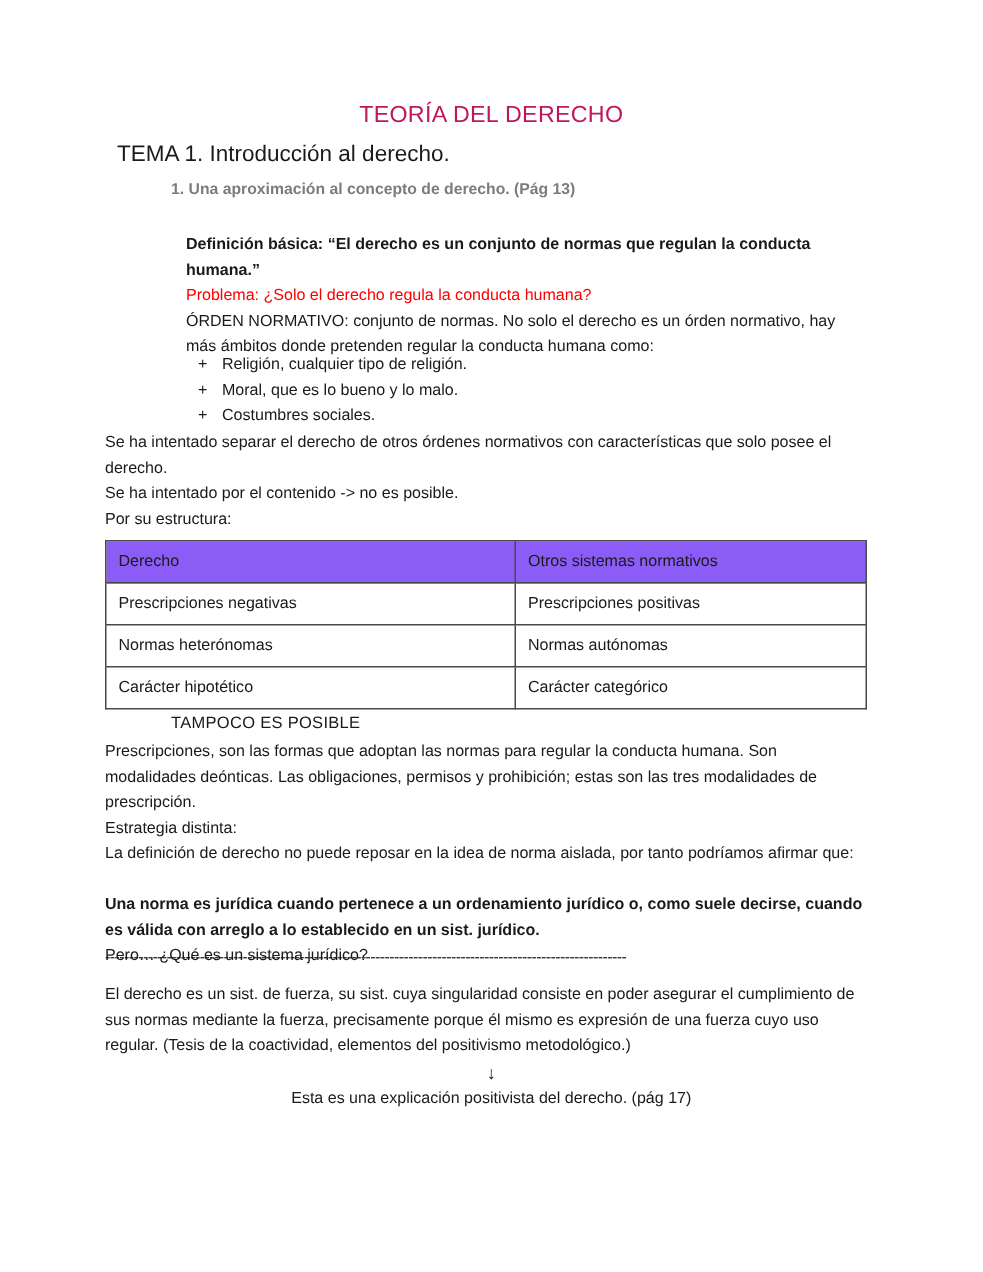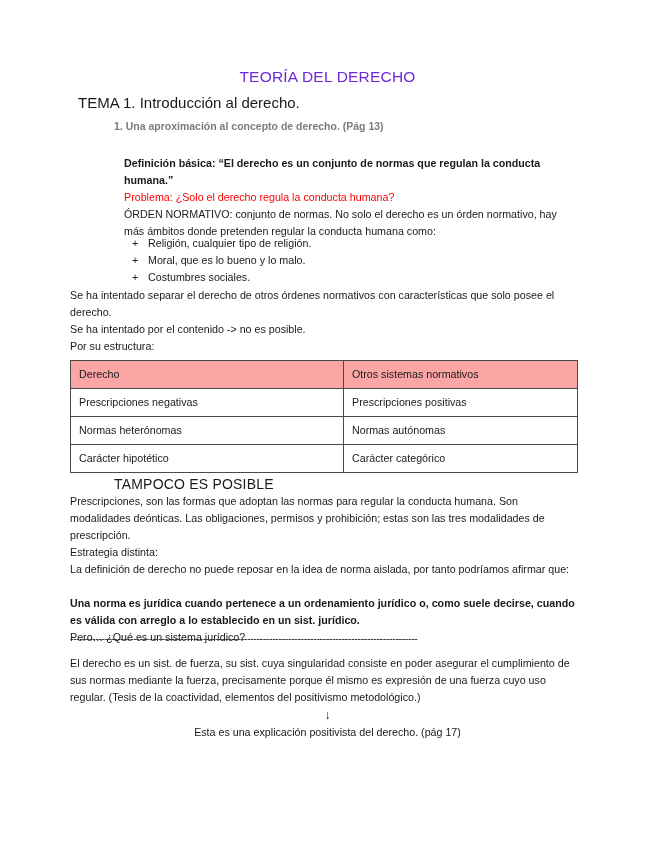--- a/index.html
+++ b/index.html
@@ -24,21 +24,21 @@
   }
 
   .doc-title {
     position: absolute;
     left: 0;
     top: 68px;
     width: 655px;
     text-align: center;
     font-size: 15.5px;
     letter-spacing: 0.2px;
-    color: #6d28d9;
+    color: #be185d;
   }
 
   .tema-heading {
     position: absolute;
     left: 78px;
     top: 94px;
     font-size: 15px;
     color: #1a1a1a;
   }
 
@@ -99,28 +99,28 @@
   }
   table.compare td {
     border: 1px solid #4a4a4a;
     padding: 6px 8px 7px 8px;
     height: 14px;
     vertical-align: middle;
     color: #1a1a1a;
   }
   table.compare td.col-left { width: 256px; }
   table.compare tr.head td {
-    background: #fca5a5;
+    background: #8b5cf6;
   }
 
   .tampoco {
     position: absolute;
     left: 114px;
     top: 476px;
-    font-size: 14px;
+    font-size: 11px;
     letter-spacing: 0.2px;
   }
 
   .separator {
     position: absolute;
     left: 70px;
     top: 632px;
     width: 508px;
     font-size: 10.7px;
     color: #1a1a1a;

